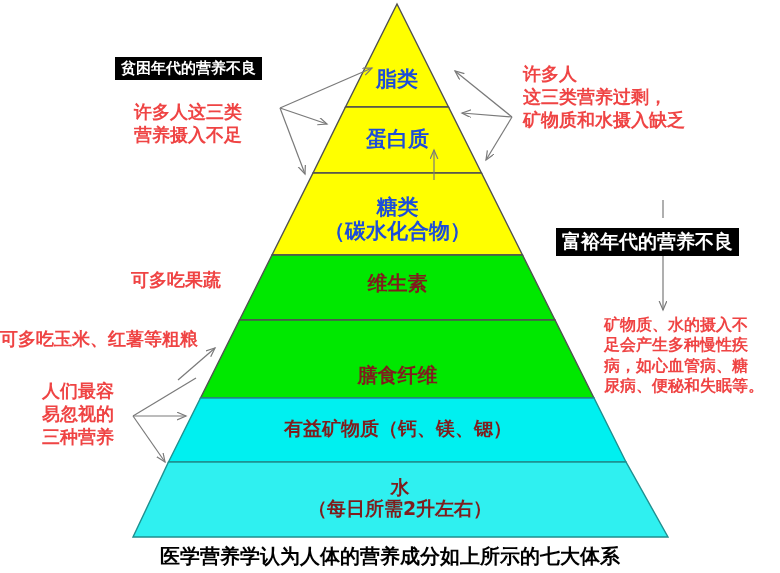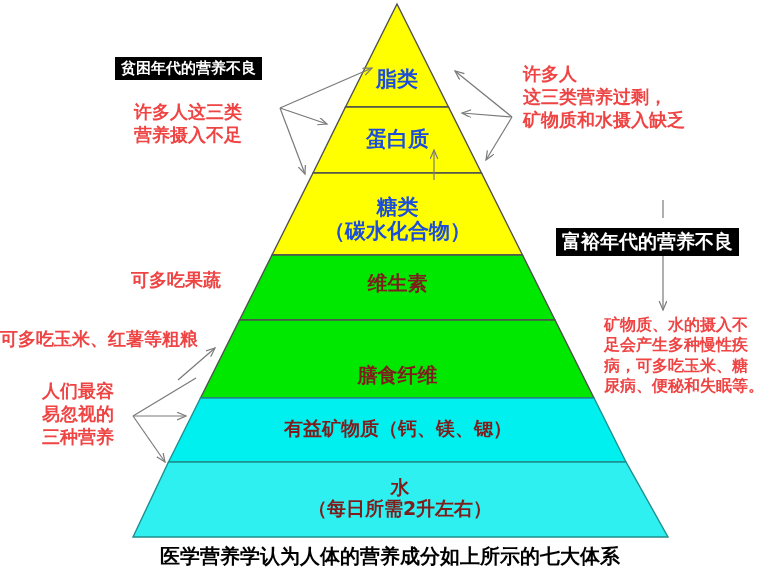--- a/index.html
+++ b/index.html
@@ -163,21 +163,21 @@
     <div>矿物质和水摄入缺乏</div>
   </div>
 
   <div class="ann-box" style="left:556px; top:219px; font-size:19px;margin-top:9px;">
     <span>富裕年代的营养不良</span>
   </div>
 
   <div class="ann" style="left:604px; top:315px; font-size:16px; width:176px;">
     <div>矿物质、水的摄入不</div>
     <div>足会产生多种慢性疾</div>
-    <div>病，可多吃玉米、糖</div>
+    <div>病，如心血管病、糖</div>
     <div>尿病、便秘和失眠等。</div>
   </div>
 
   <div class="ann" style="left:131px; top:268px; font-size:18px;">
     <span>可多吃果蔬</span>
   </div>
 
   <div class="ann" style="left:0px; top:327px; font-size:18px;">
     <span>可多吃玉米、红薯等粗粮</span>
   </div>

